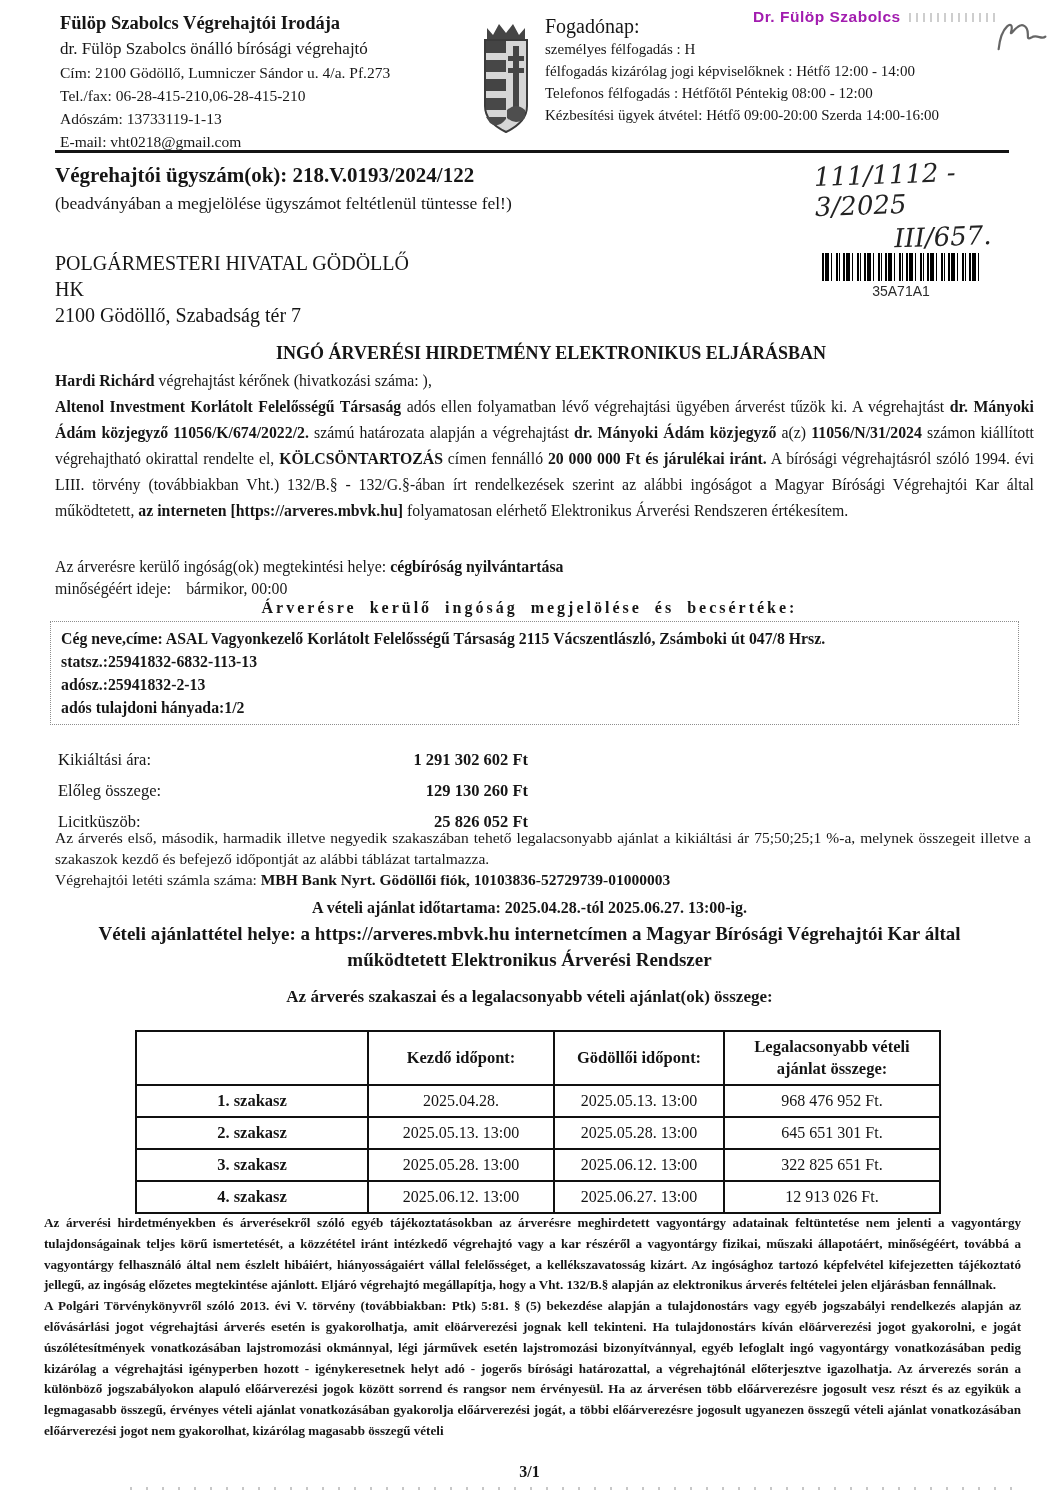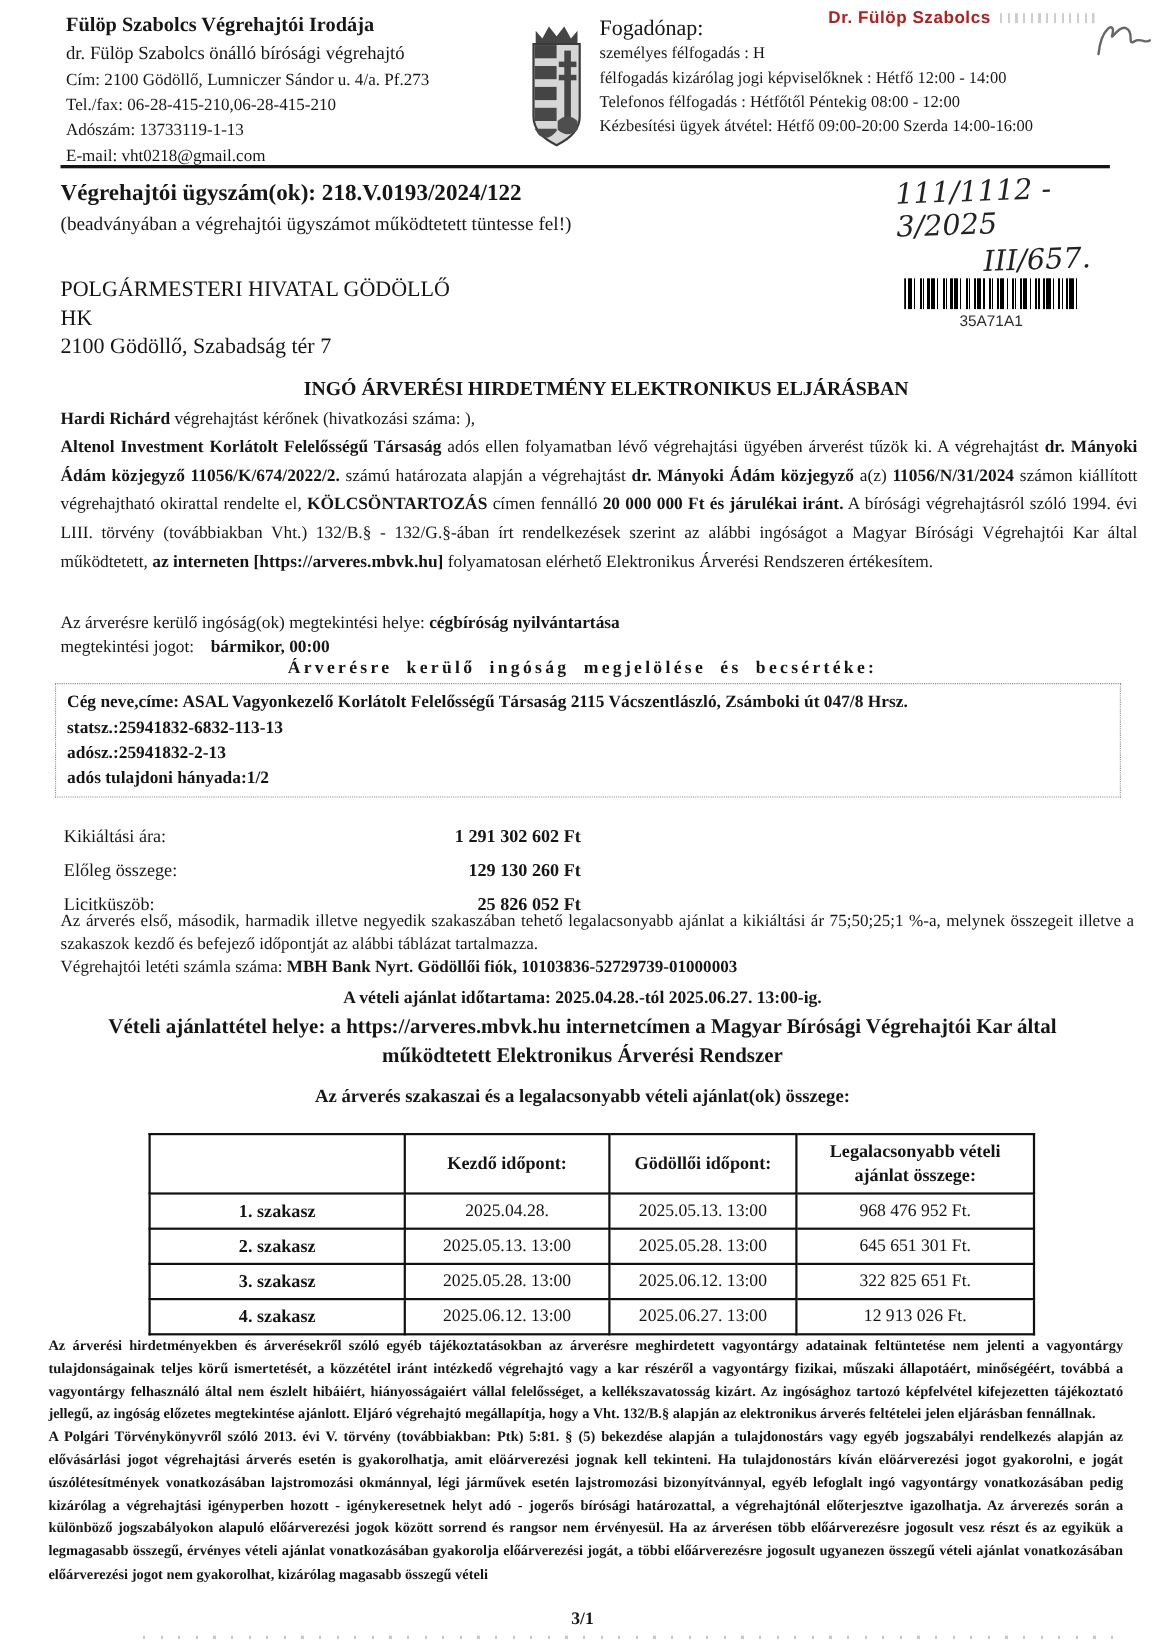--- a/index.html
+++ b/index.html
@@ -11,21 +11,21 @@
   .just{text-align:justify;}
 
   
   .office{top:10px;left:60px;width:430px;line-height:23px;font-size:15.5px;}
   .office .name{font-size:18.5px;font-weight:bold;line-height:26px;}
   .office .drline{font-size:17px;line-height:25px;}
   .crest{top:10px;left:480px;}
   .sched{top:14px;left:545px;width:470px;font-size:15px;line-height:22px;}
   .sched .t{font-size:20px;line-height:24px;}
   .stamp{top:8px;left:753px;font-family:"Liberation Sans",sans-serif;font-weight:bold;
-         font-size:15.5px;color:#b91c1c;letter-spacing:.5px;white-space:nowrap;}
+         font-size:15.5px;color:#a21caf;letter-spacing:.5px;white-space:nowrap;}
   .stamp-noise{display:inline-block;width:86px;height:9px;margin-left:8px;opacity:.7;
          background:repeating-linear-gradient(90deg,#b9b9b9 0 2px,transparent 2px 7px);}
   .sig{top:12px;left:993px;}
 
   .hrule{top:150px;left:55px;right:50px;border-top:3px solid #141414;}
 
   
   .case{top:160px;left:55px;right:30px;}
   .case .num{font-size:21px;font-weight:bold;line-height:30px;}
   .case .note{font-size:17.5px;line-height:26px;}
@@ -134,21 +134,21 @@
   <div class="abs sig">
     <svg width="56" height="48" viewBox="0 0 56 48" aria-hidden="true">
       <path d="M4,34 C10,10 24,6 19,18 C16,25 26,10 32,14 C40,19 30,30 38,27 C44,24 48,31 52,28" fill="none" stroke="#666" stroke-width="2.2" stroke-linecap="round" transform="rotate(-8 28 24)"></path>
     </svg>
   </div>
 
   <div class="abs hrule"></div>
 
   <div class="abs case">
     <div class="num">Végrehajtói ügyszám(ok): 218.V.0193/2024/122</div>
-    <div class="note">(beadványában a végrehajtói ügyszámot működtetett tüntesse fel!)</div>
+    <div class="note">(beadványában a megjelölése ügyszámot feltétlenül tüntesse fel!)</div>
   </div>
 
   <div class="abs handw">
     <div class="l1">111/1112 - 3/2025</div>
     <div class="l2">III/657.</div>
   </div>
 
   <div class="abs recipient">
     <div>POLGÁRMESTERI HIVATAL GÖDÖLLŐ</div>
     <div>HK</div>
@@ -160,21 +160,21 @@
 
   <div class="abs title ctr">INGÓ ÁRVERÉSI HIRDETMÉNY ELEKTRONIKUS ELJÁRÁSBAN</div>
 
   <div class="abs intro just">
     <div><span style="font-weight: bold;">Hardi Richárd</span><span> végrehajtást kérőnek (hivatkozási száma: ),</span></div>
     <div class="just"><span style="font-weight: bold;">Altenol Investment Korlátolt Felelősségű Társaság</span><span> adós ellen folyamatban lévő végrehajtási ügyében árverést tűzök ki. A végrehajtást </span><span style="font-weight: bold;">dr. Mányoki Ádám közjegyző 11056/K/674/2022/2.</span><span> számú határozata alapján a végrehajtást </span><span style="font-weight: bold;">dr. Mányoki Ádám közjegyző</span><span> a(z) </span><span style="font-weight: bold;">11056/N/31/2024</span><span> számon kiállított végrehajtható okirattal rendelte el, </span><span style="font-weight: bold;">KÖLCSÖNTARTOZÁS</span><span> címen fennálló </span><span style="font-weight: bold;">20 000 000 Ft és járulékai iránt.</span><span> A bírósági végrehajtásról szóló 1994. évi LIII. törvény (továbbiakban Vht.) 132/B.§ - 132/G.§-ában írt rendelkezések szerint az alábbi ingóságot a Magyar Bírósági Végrehajtói Kar által működtetett, </span><span style="font-weight: bold;">az interneten [https://arveres.mbvk.hu]</span><span> folyamatosan elérhető Elektronikus Árverési Rendszeren értékesítem.</span></div>
   </div>
 
   <div class="abs viewing">
     <div><span>Az árverésre kerülő ingóság(ok) megtekintési helye:  </span><span style="font-weight: bold;">cégbíróság nyilvántartása</span></div>
-    <div><span>megtekintési jogot: </span><span style="font-weight: bold; padding-left: 11px;">bármikor, 00:00</span></div>
+    <div><span>minőségéért ideje: </span><span style="font-weight: normal; padding-left: 11px;">bármikor, 00:00</span></div>
   </div>
 
   <div class="abs asset-head ctr">Árverésre kerülő ingóság megjelölése és becsértéke:</div>
 
   <div class="abs asset-box">
     <div>Cég neve,címe: ASAL Vagyonkezelő Korlátolt Felelősségű Társaság 2115 Vácszentlászló, Zsámboki út 047/8 Hrsz.</div>
     <div>statsz.:25941832-6832-113-13</div>
     <div>adósz.:25941832-2-13</div>
     <div>adós tulajdoni hányada:1/2</div>
   </div>

